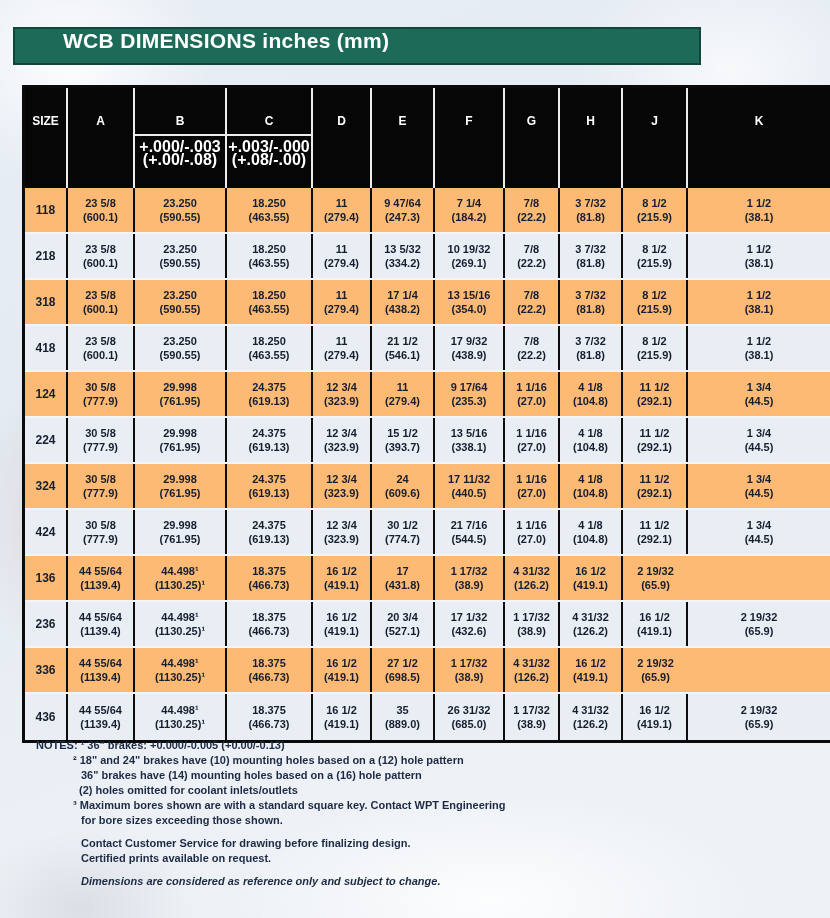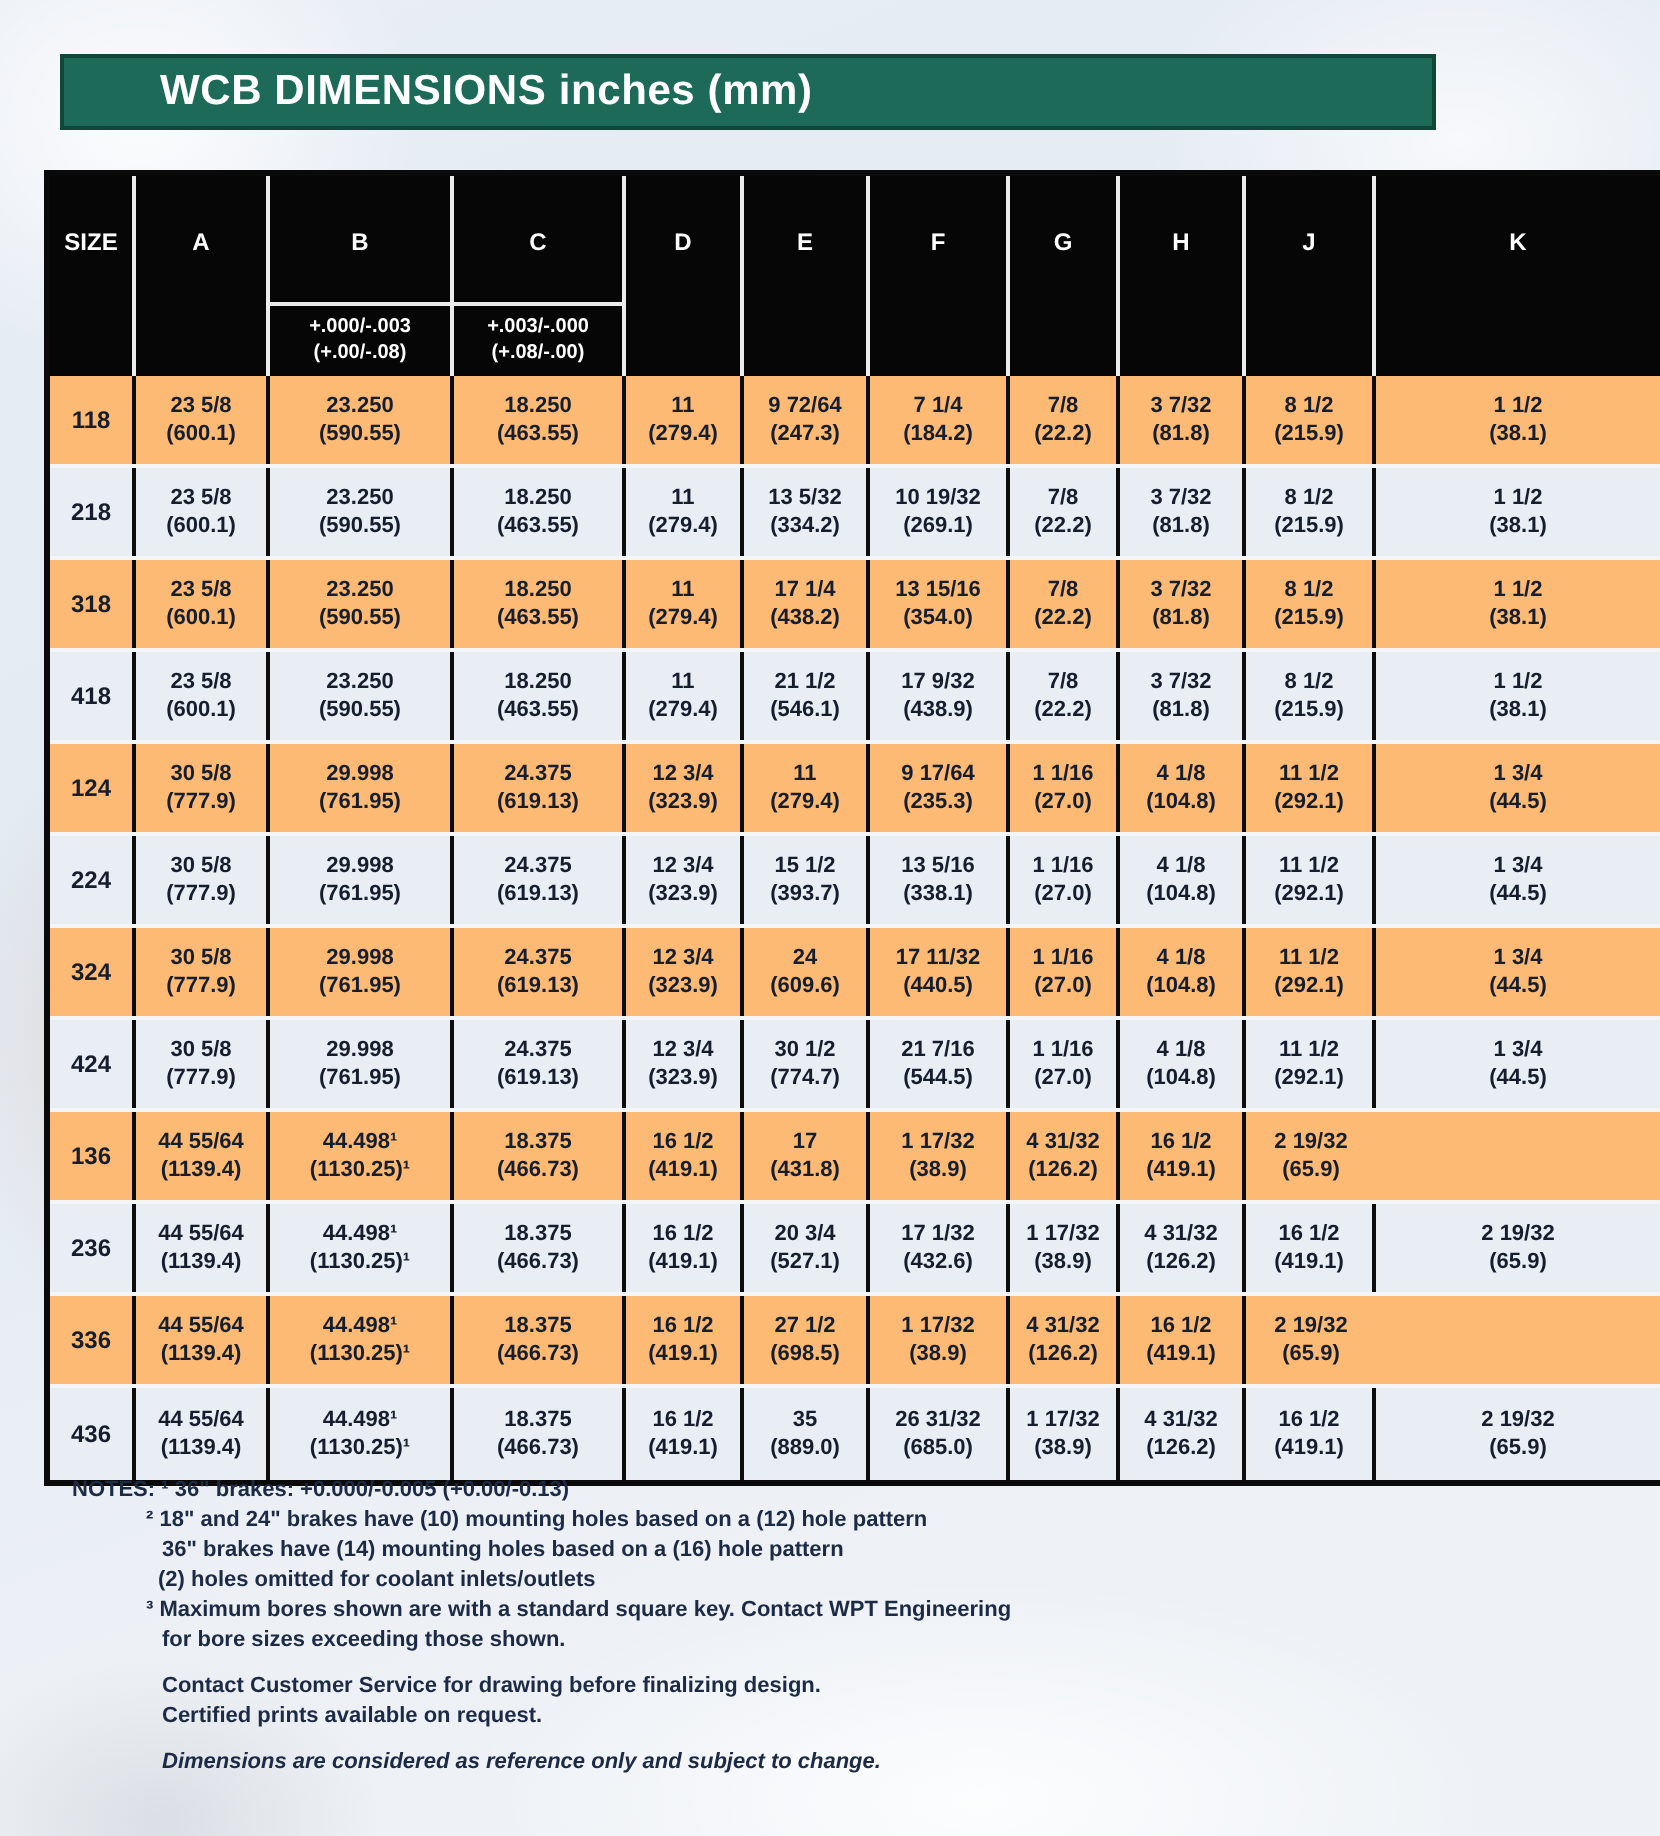--- a/index.html
+++ b/index.html
@@ -14,40 +14,40 @@
   .blob-tr { right:-60px; top:-40px; width:320px; height:220px; border-radius:50%;
     background:radial-gradient(closest-side, rgba(255,255,255,0.7), rgba(255,255,255,0)); }
   .tint-warm { left:-20px; top:380px; width:140px; height:280px; border-radius:50%;
     background:radial-gradient(closest-side, rgba(206,178,164,0.28), rgba(206,178,164,0)); }
   .blob-b1 { left:230px; top:790px; width:520px; height:220px; border-radius:50%;
     background:radial-gradient(closest-side, rgba(255,255,255,0.85), rgba(255,255,255,0)); }
   .blob-b2 { left:-30px; top:830px; width:220px; height:160px; border-radius:50%;
     background:radial-gradient(closest-side, rgba(203,208,214,0.55), rgba(203,208,214,0)); }
 
   .banner {
-    position:absolute; left:30px; top:27px; width:688px; height:38px; box-sizing:border-box;
+    position:absolute; left:13px; top:27px; width:688px; height:38px; box-sizing:border-box;
     background:#1e6a59; border:2px solid #11473b;
-    display:flex; align-items:center; padding-left:48px;
+    display:flex; padding-left:48px;
     color:#ffffff; font-weight:bold; font-size:21px; letter-spacing:0.3px;
   }
 
   .dtable {
     position:absolute; left:22px; top:85px; width:808px; box-sizing:border-box;
     border:3px solid #0a0a0a; border-right:none; background:#060606;
   }
   .thead { display:grid; grid-template-columns:43px 67px 92px 86px 59px 63px 70px 55px 63px 65px minmax(0,1fr); height:100px; }
   .th {
     position:relative; box-sizing:border-box; background:#060606; color:#ffffff;
     font-weight:bold; font-size:12px; text-align:center; padding-top:26px;
     border-right:2px solid #ececec;
   }
   .th:last-child { border-right:none; }
   .tolbox {
     position:absolute; left:0; right:0; bottom:0; border-top:2px solid #ececec;
-    padding:4px 0 5px 0; font-size:10px; line-height:13px; font-weight:bold; color:#ffffff;
+    padding:4px 0 22px 0; font-size:16px; line-height:13px; font-weight:bold; color:#ffffff;
   }
   .tolbox span { display:block; }
 
   .trow {
     display:grid; grid-template-columns:43px 67px 92px 86px 59px 63px 70px 55px 63px 65px minmax(0,1fr);
     height:46px; box-sizing:border-box; border-bottom:2px solid #f3f6f8;
   }
   .trow:last-child { border-bottom:none; }
   .trow.even { background:#fdba74; }
   .trow.odd  { background:#e9eef5; }
@@ -117,21 +117,21 @@
           </div>
           <div class="td">
             <span>18.250</span>
             <span>(463.55)</span>
           </div>
           <div class="td">
             <span>11</span>
             <span>(279.4)</span>
           </div>
           <div class="td">
-            <span>9 72/64</span>
+            <span>9 47/64</span>
             <span>(247.3)</span>
           </div>
           <div class="td">
             <span>7 1/4</span>
             <span>(184.2)</span>
           </div>
           <div class="td">
             <span>7/8</span>
             <span>(22.2)</span>
           </div>

